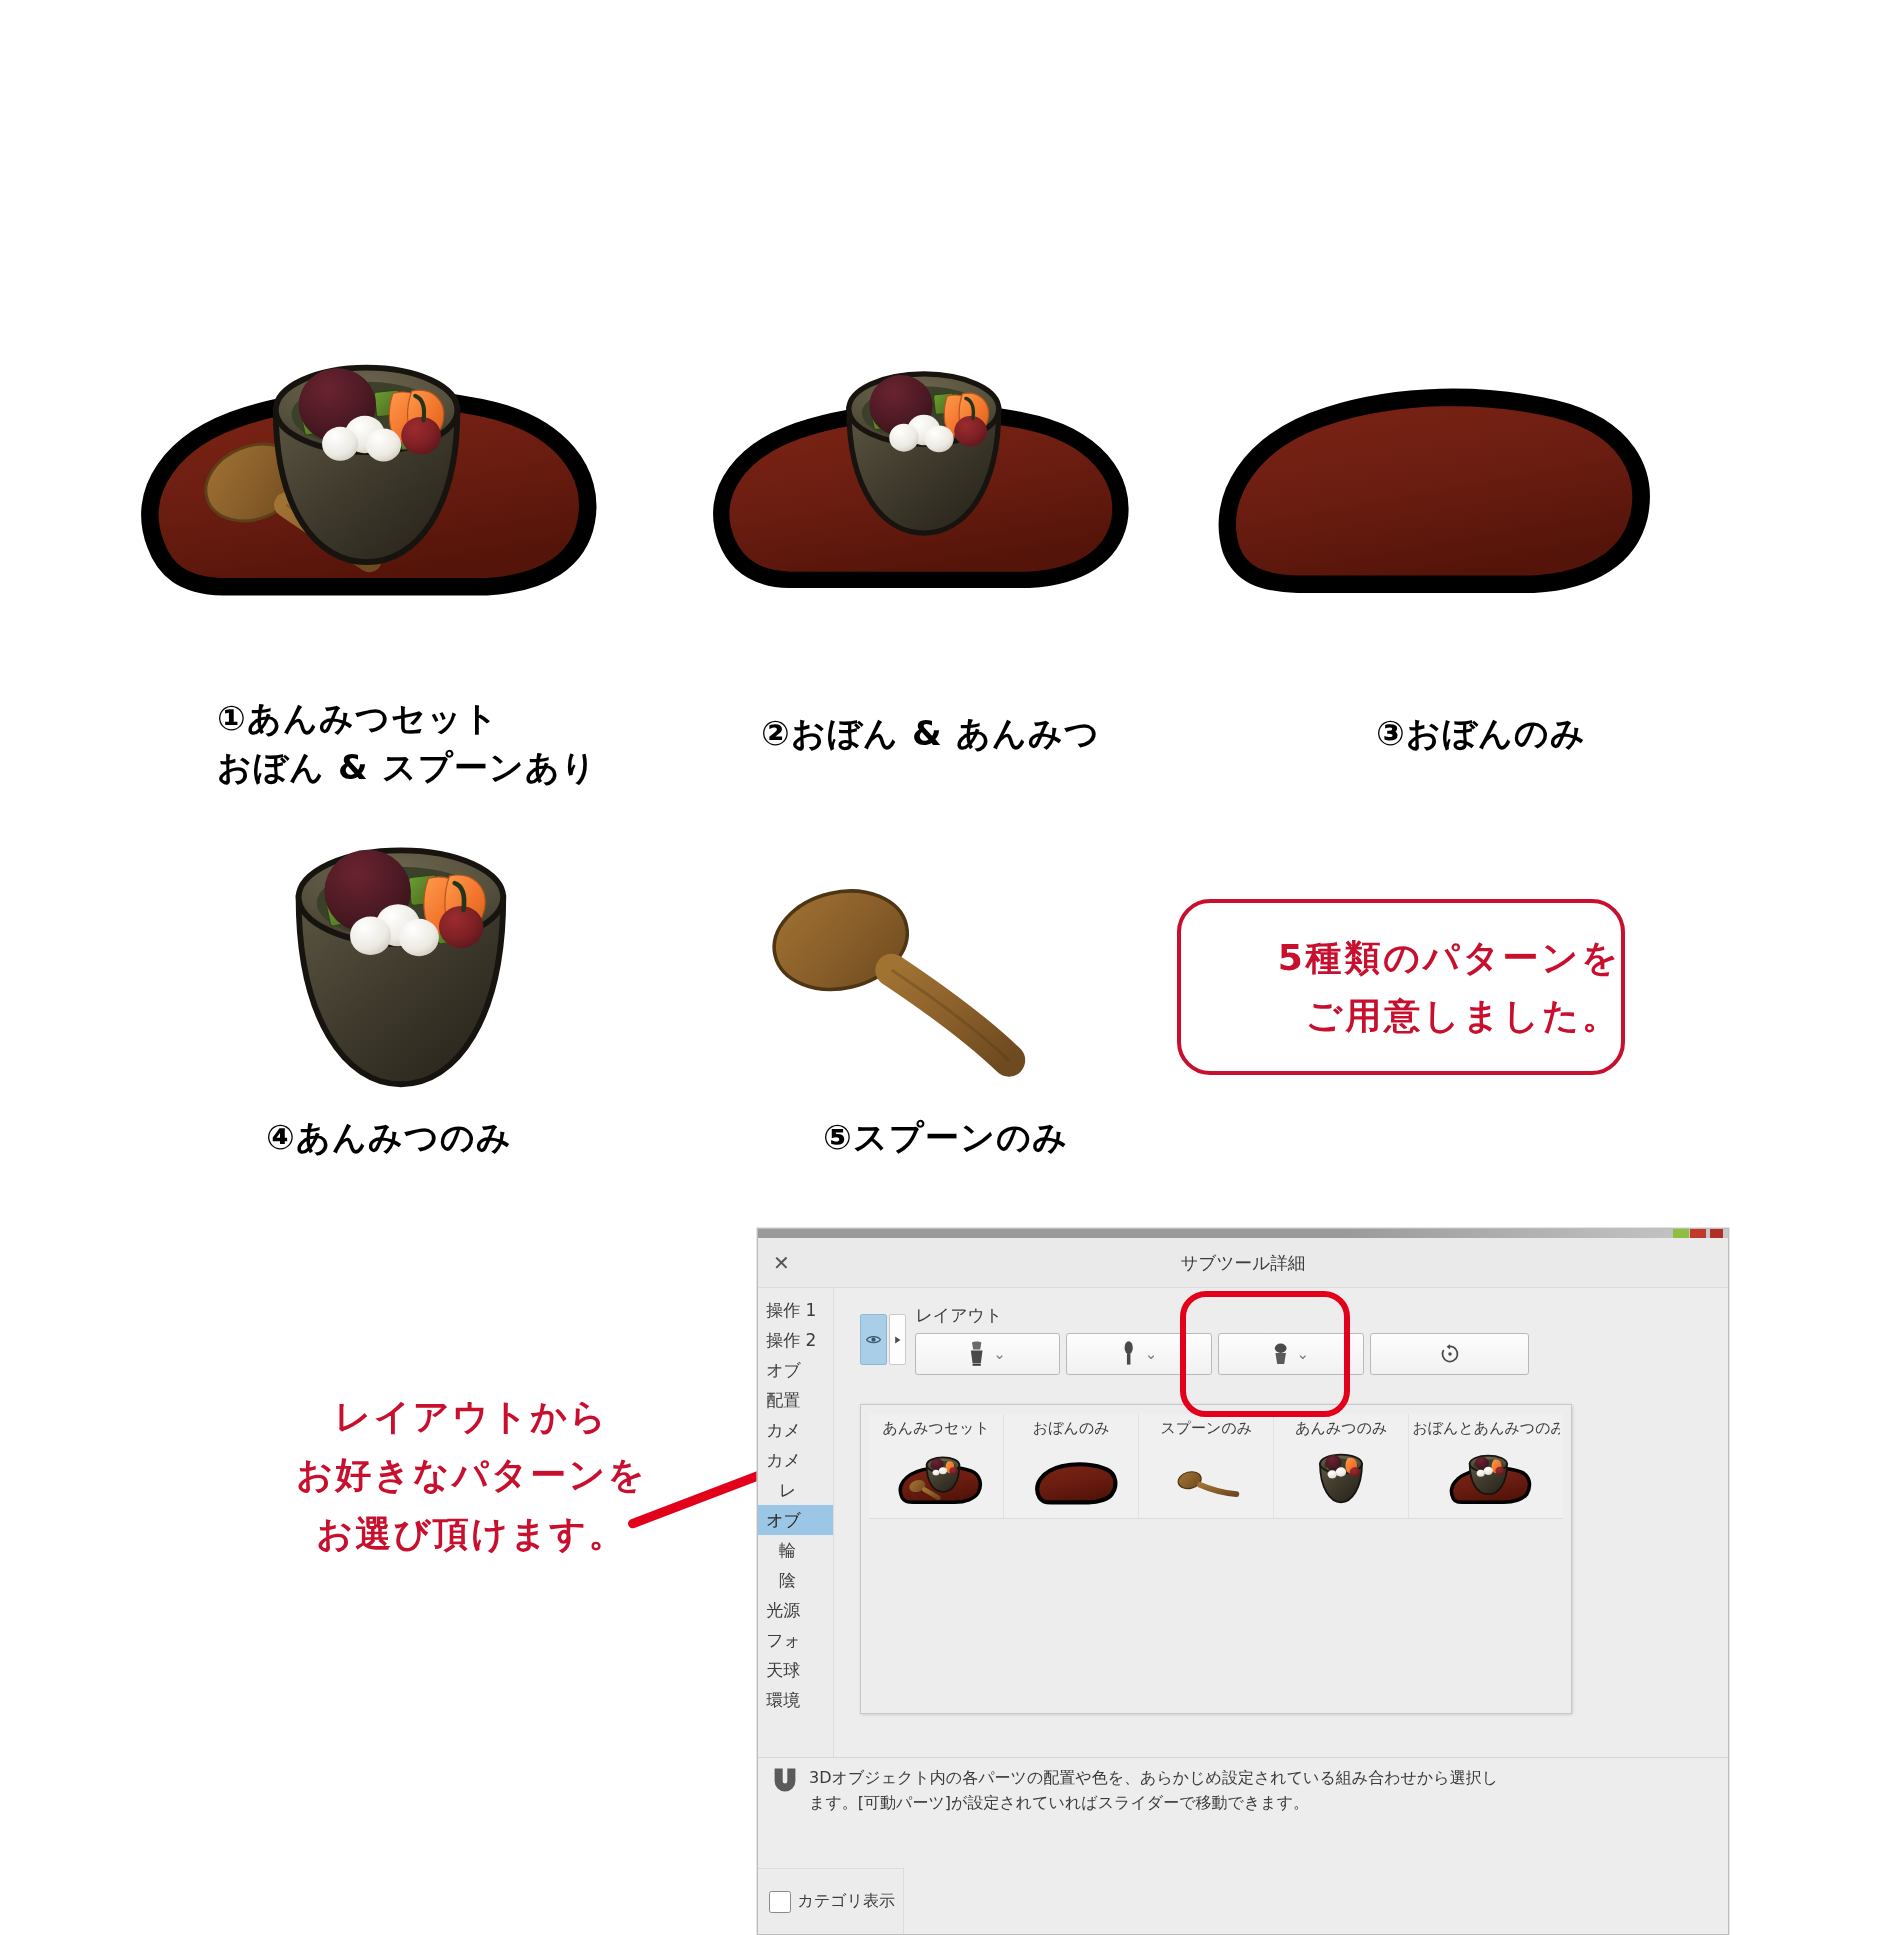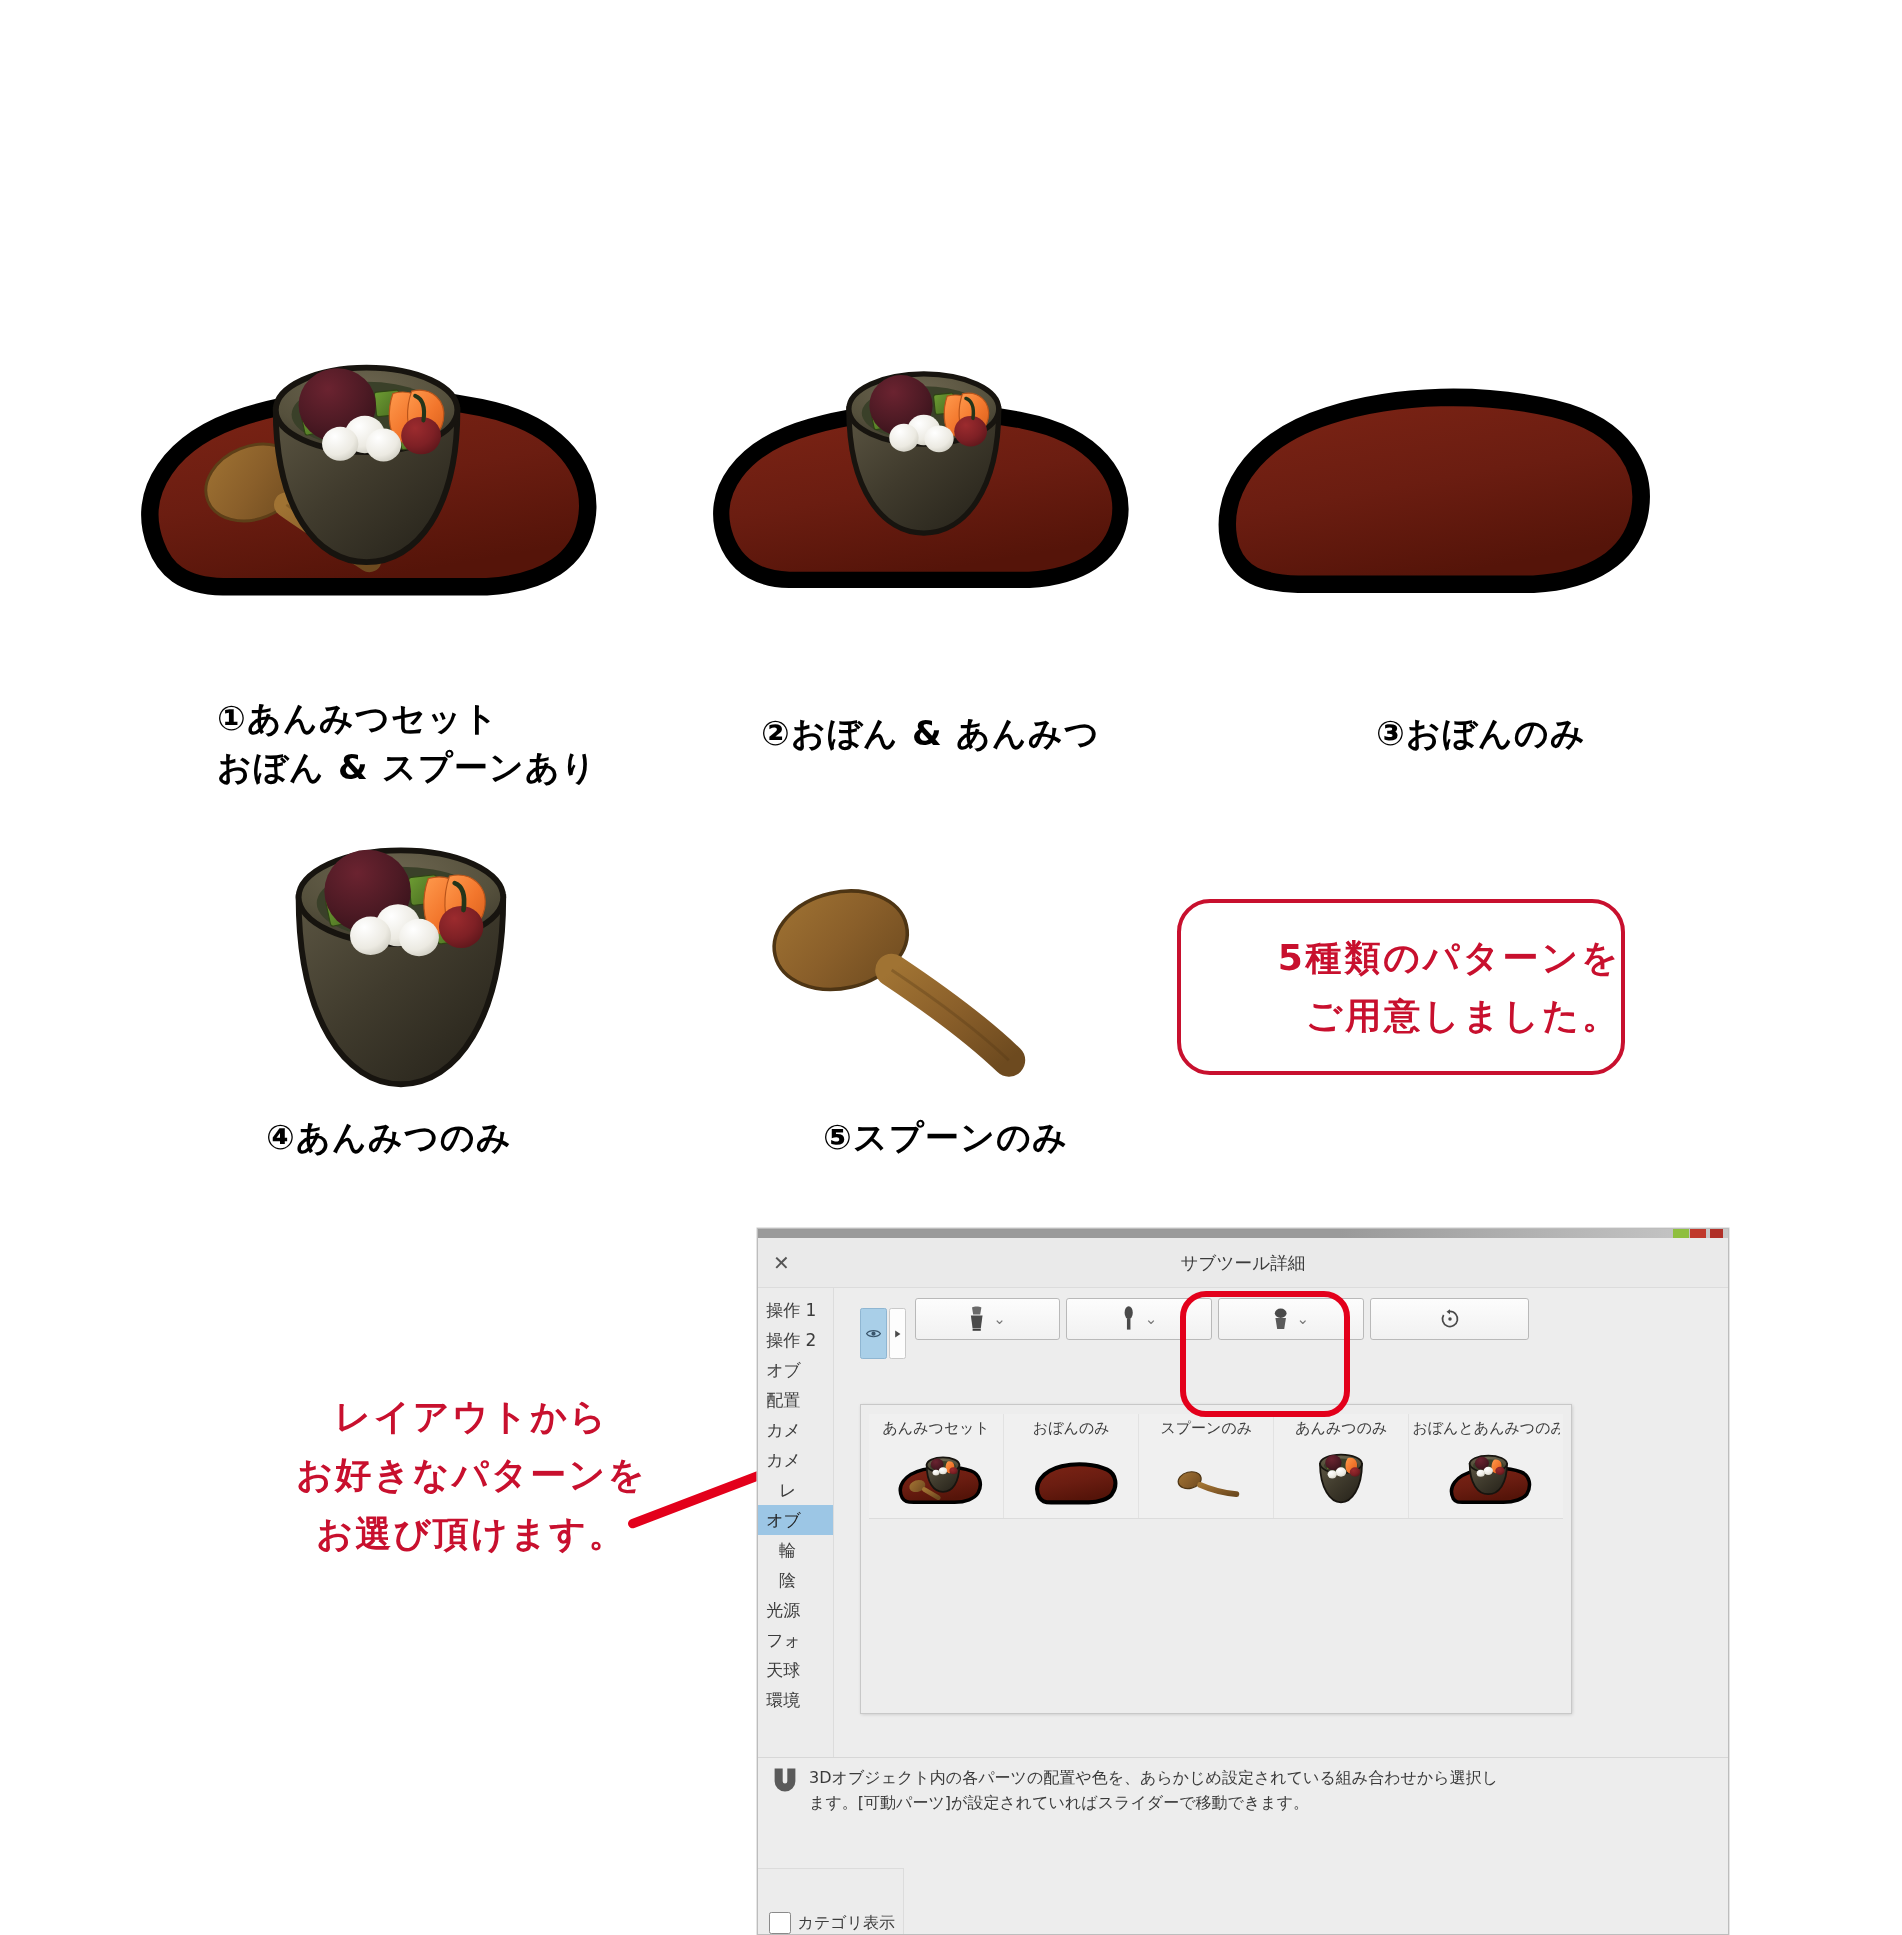--- a/index.html
+++ b/index.html
@@ -131,21 +131,21 @@
     display:flex;padding:8.2px 11.7px;box-sizing:border-box;
   }
   .desc-ico{
     width:30px;height:28px;flex:none;margin-right:9.4px;
   }
   .desc-txt{font-size:16px;line-height:1.55;color:#3a3a3a;font-family:"DejaVu Sans",sans-serif;}
 
   .catbar{
     position:absolute;left:0;bottom:0;width:146px;height:66px;
     background:#ececec;border-top:0.6px solid #dcdcdc;border-right:0.6px solid #dcdcdc;
-    display:flex;align-items:flex-end;padding-left:10.5px;box-sizing:border-box;
+    display:flex;align-items:center;padding-left:10.5px;box-sizing:border-box;
   }
   .cbox{width:20px;height:20px;background:#fff;border:1.2px solid #8a8a8a;border-radius:2.3px;margin-right:7px;flex:none;}
   .catbar span{font-size:16px;color:#3c3c3c;white-space:nowrap;font-family:"DejaVu Sans",sans-serif;}
 
   .hl-ellipse{
     position:absolute;border:6.4px solid #e3001b;border-radius:26px;box-sizing:border-box;
     pointer-events:none;
   }
 </style>
 </head>
@@ -382,20 +382,21 @@
                 <circle cx="13" cy="8" r="3.6" fill="#3a556b"></circle>
               </svg>
           </div>
           <div class="tgl-b">
             <svg width="7" height="8.2" viewBox="0 0 12 14">
                 <path d="M2 1 L 11 7 L 2 13 Z" fill="#4a4a4a"></path>
               </svg>
           </div>
         </div>
 
+        <div class="layout-label">レイアウト</div>
 
         <div class="layout-row">
           <div class="lbtn w1">
             <svg width="23.4" height="27" viewBox="0 0 40 46">
               <path d="M12 4 C 16 2 24 2 28 4 L 26 16 L 14 16 Z" fill="#6a6a6a"></path>
               <path d="M10 18 L 30 18 L 27 40 L 13 40 Z" fill="#4a4a4a"></path>
               <path d="M13 41 L 27 41 L 27 44 L 13 44 Z" fill="#3a3a3a"></path>
             </svg>
             <span class="chev">⌄</span>
           </div>

